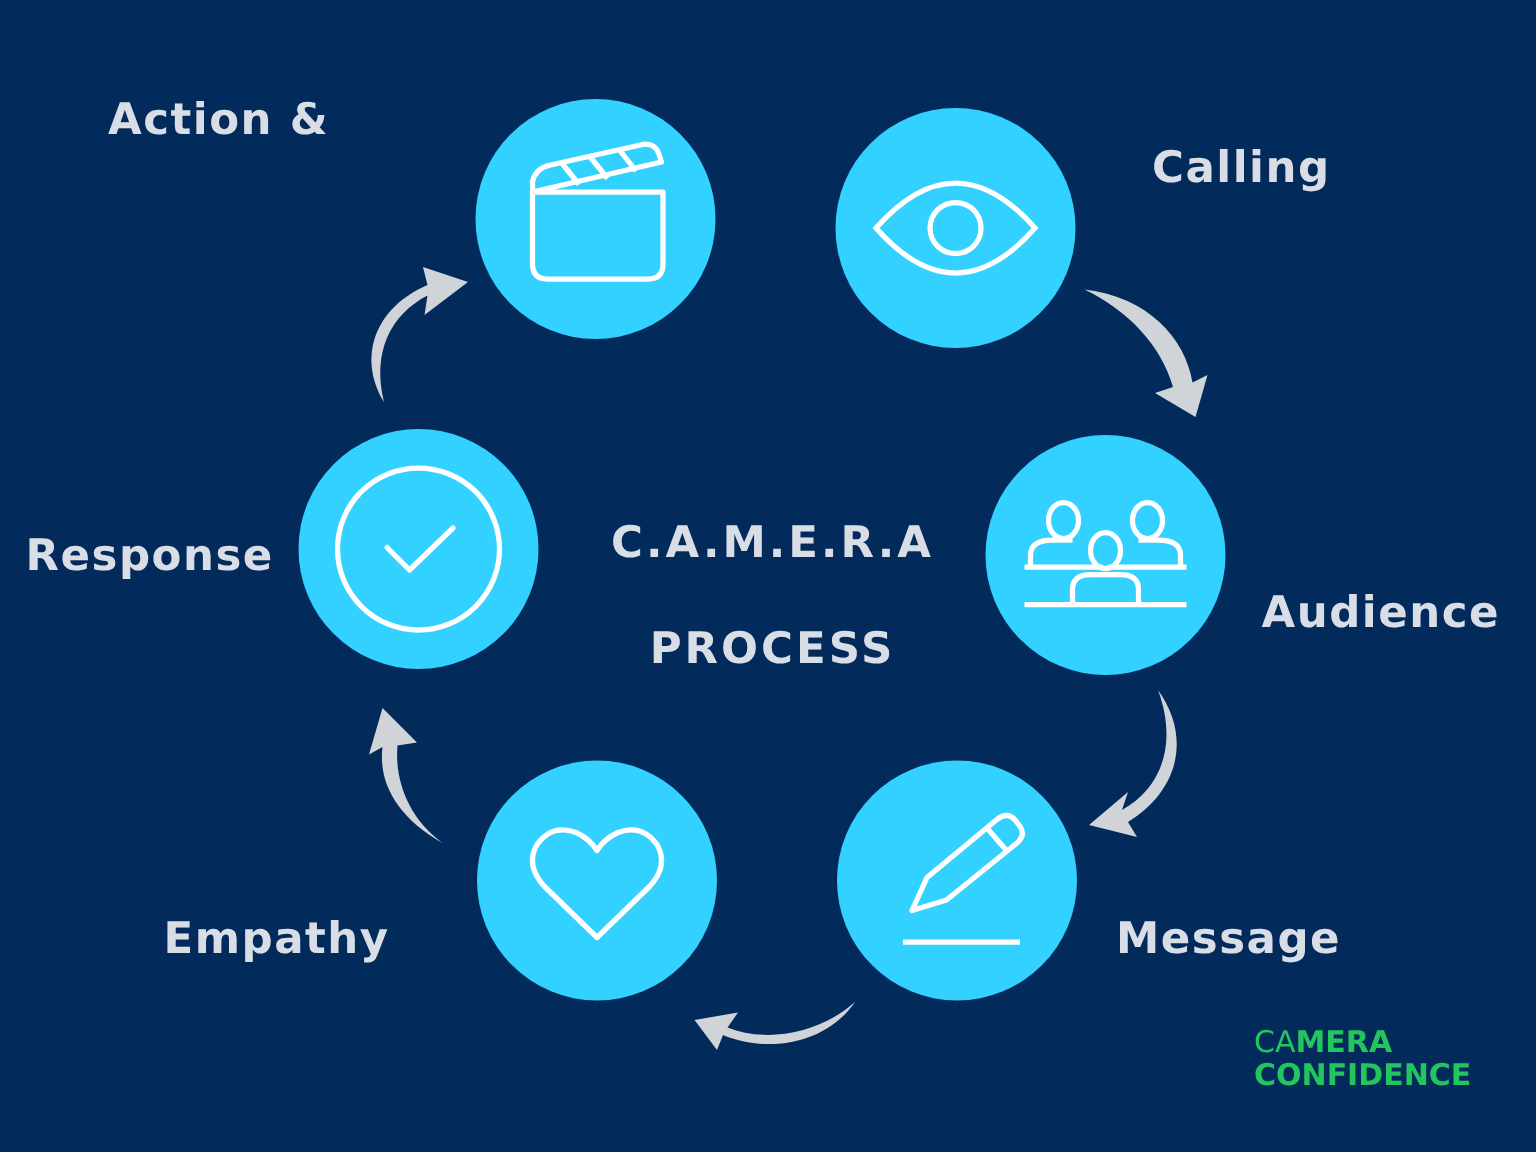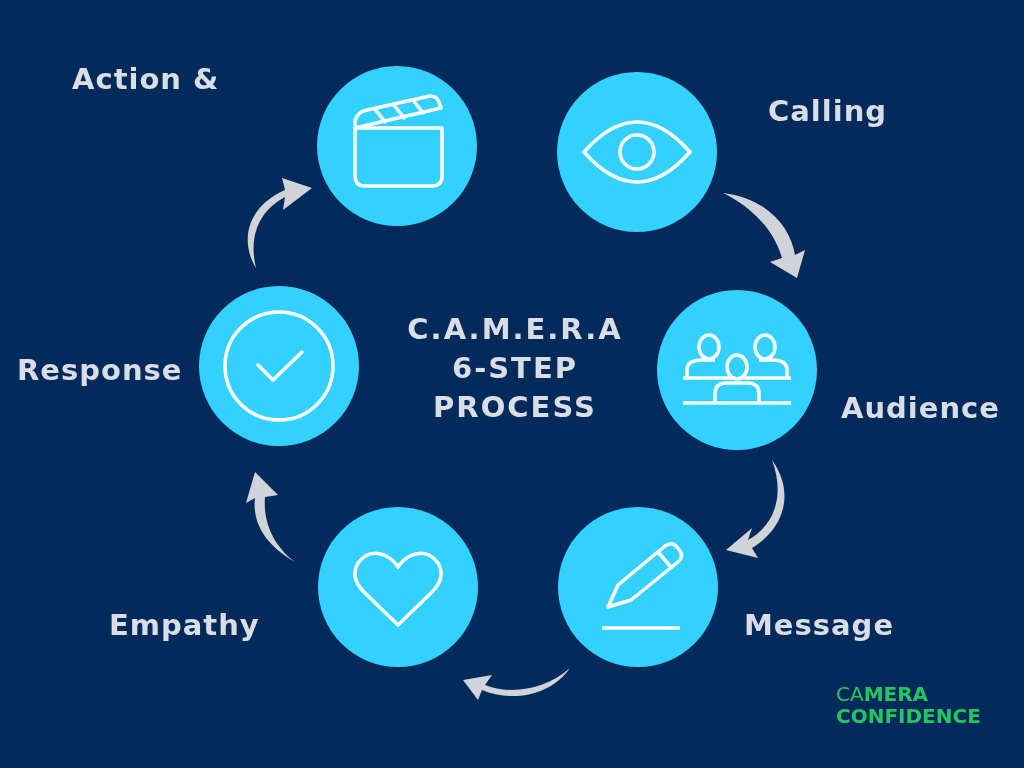--- a/index.html
+++ b/index.html
@@ -1,21 +1,21 @@
 <!DOCTYPE html>
 <html><head>
 <meta charset="utf-8">
 <style>
   html,body{margin:0;padding:0;}
   body{width:1024px;height:768px;background:#022B5C;position:relative;overflow:hidden;font-family:"DejaVu Sans","Liberation Sans",sans-serif;}
   .circle{position:absolute;width:160px;height:160px;border-radius:50%;background:#33D1FF;}
   .circle svg{position:absolute;left:0;top:0;width:160px;height:160px;}
   .label{position:absolute;color:#D9DEE6;font-weight:bold;font-size:29px;letter-spacing:1px;line-height:38px;}
   .center{position:absolute;left:395px;top:310px;width:240px;text-align:center;color:#D9DEE6;font-weight:bold;font-size:29px;letter-spacing:2px;line-height:39px;}
-  .center div{white-space:nowrap;}
+  .center div{white-space:nowrap;margin-top:32px;}
   .arrows{position:absolute;left:0;top:0;width:1024px;height:768px;}
   .logo{position:absolute;left:836px;top:683px;color:#22c55e;font-size:20px;line-height:22px;font-weight:bold;}
   .logo .thin{font-weight:normal;}
 </style>
 </head>
 <body>
 
 <svg class="arrows" viewBox="0 0 1024 768">
   <g fill="#D0D3D8">
     <path d="M723,193 C765,198 790,225 795,255 L805,250 L797,278 L770,262 L782,258 C774,230 752,207 723,193 Z"></path>
@@ -81,20 +81,19 @@
 <div class="circle" style="left:199px;top:286px;">
   <svg viewBox="0 0 160 160" fill="none" stroke="#fff" stroke-width="3.5" stroke-linecap="round" stroke-linejoin="round">
     <circle cx="80" cy="80" r="54"></circle>
     <path d="M59,79 L74,94 L103,66"></path>
   </svg>
 </div>
 <div class="label" style="left:17px;top:351px;">Response</div>
 
 <div class="center">
   <div>C.A.M.E.R.A</div>
-  <div>6-STEP</div>
   <div>PROCESS</div>
 </div>
 
 <div class="logo">
   <div><span class="thin">CA</span><span>MERA</span></div>
   <div>CONFIDENCE</div>
 </div>
 
 </body></html>

